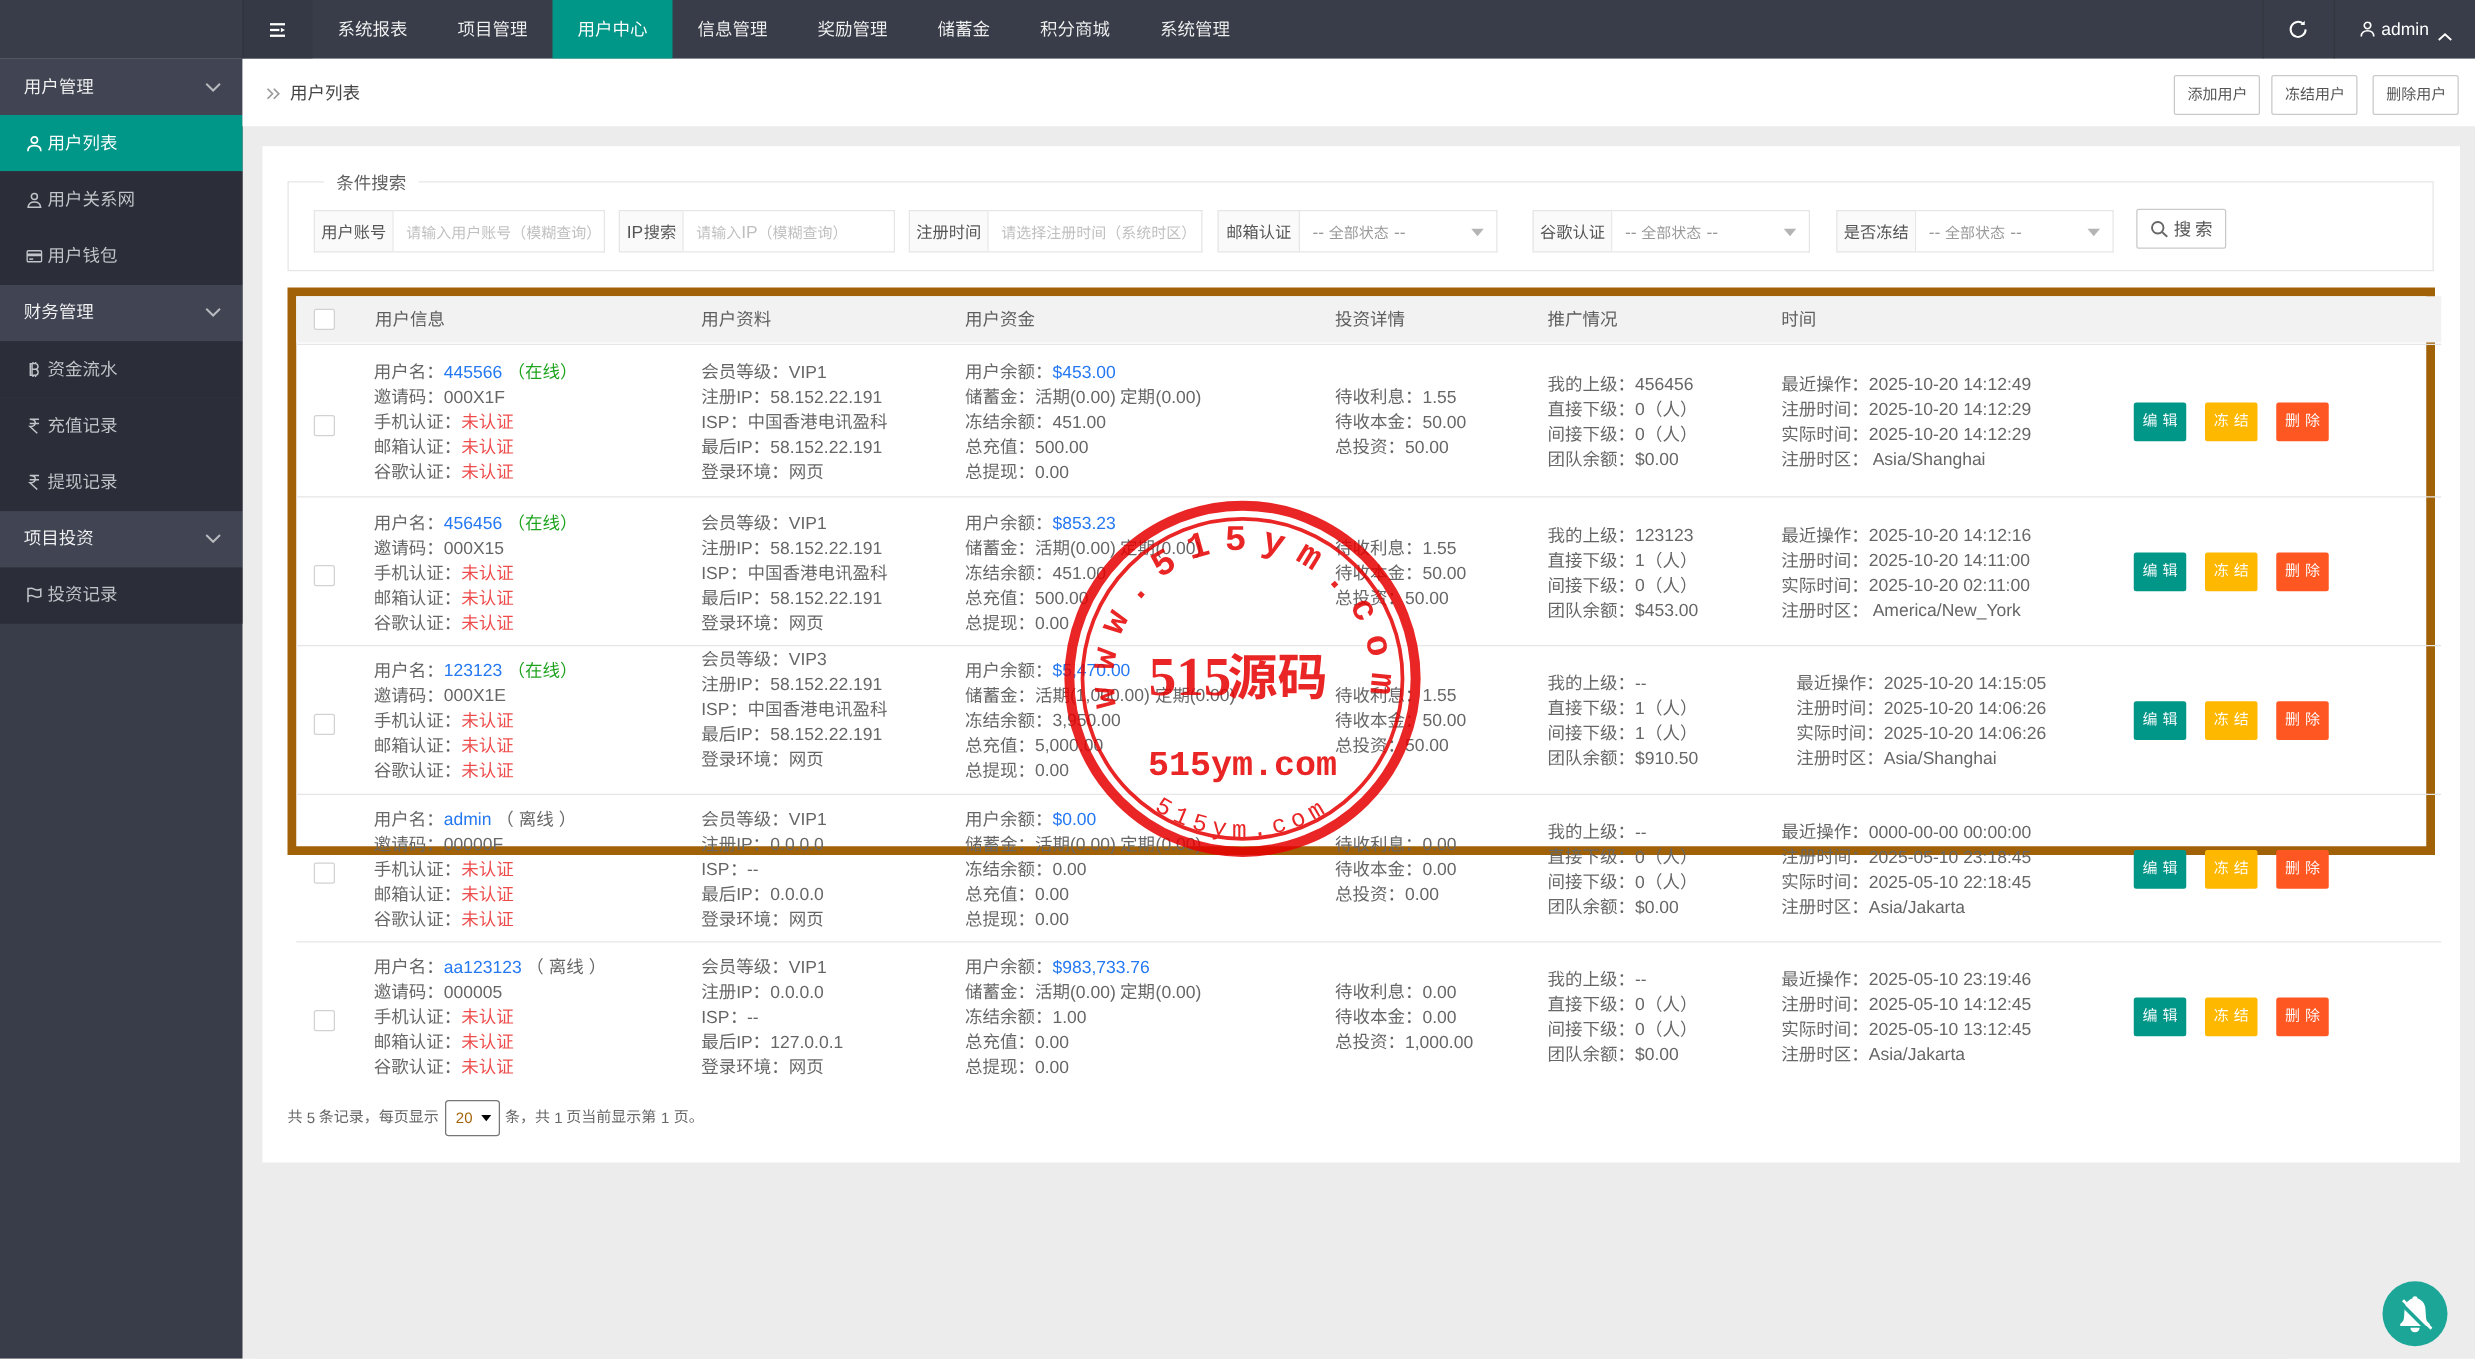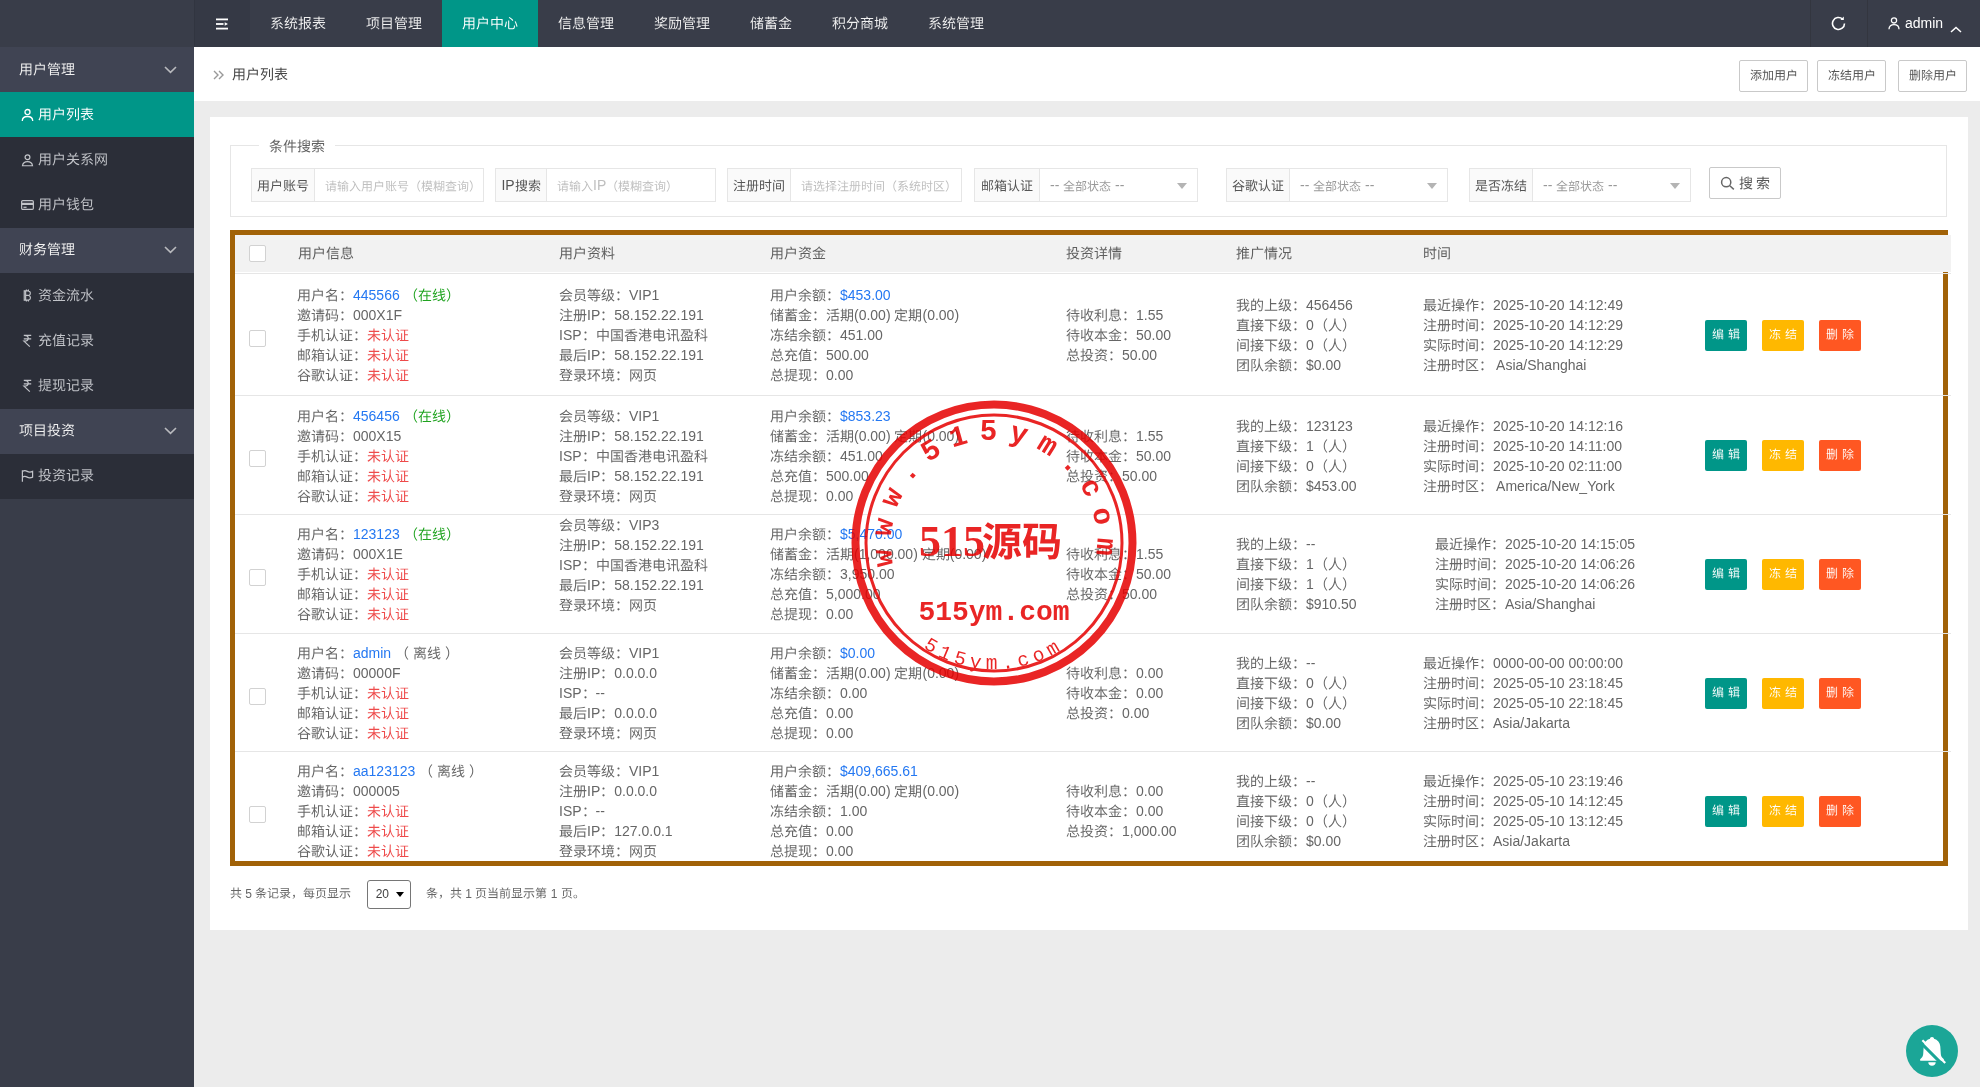--- a/index.html
+++ b/index.html
@@ -20,34 +20,34 @@
 #crumb{position:absolute;left:19px;top:0;height:54px;line-height:54px;color:#444}
 .topbtn{position:absolute;top:13px;width:69px;height:32px;background:#fff;border:1px solid #c9c9c9;border-radius:2px;font-size:12px;color:#555;text-align:center;line-height:30px}
 #panel{position:absolute;left:210px;top:117px;width:1758px;height:813px;background:#fff}
 #fs{position:absolute;left:20px;top:28px;width:1717px;height:72px;border:1px solid #e6e6e6}
 #fslegend{position:absolute;left:28px;top:-8px;background:#fff;padding:0 10px;color:#5f5f5f}
 .sg{position:absolute;top:51px;height:34px}
 .sglabel{position:absolute;left:0;top:0;height:34px;background:#fafafa;border:1px solid #e6e6e6;color:#555;text-align:center;line-height:32px}
 .sginput{position:absolute;top:0;height:34px;background:#fff;border:1px solid #e6e6e6;border-left:none;color:#bfbfbf;line-height:32px;padding-left:10px}
 .caret{position:absolute;right:10px;top:14px;width:0;height:0;border-left:5px solid transparent;border-right:5px solid transparent;border-top:6px solid #b4b4b4}
 #sbtn{position:absolute;left:1499px;top:50px;width:72px;height:32px;border:1px solid #c9c9c9;border-radius:2px;background:#fff;color:#555;line-height:30px;text-align:center}
-#tbl{position:absolute;left:20px;top:113px;width:1718px;height:636px;border:5px solid #a16207}
+#tbl{position:absolute;left:20px;top:113px;width:1718px;height:454px;border:7px solid #a16207}
 #thead{position:absolute;left:0;top:0;width:1716px;height:37px;background:#f2f2f2;color:#5e5e5e}
 .trow{position:absolute;left:0;width:1716px;border-top:1px solid #e6e6e6}
 .col{position:absolute;line-height:20px;white-space:nowrap}
 .cbx{position:absolute;left:14px;width:17px;height:17px;background:#fff;border:1px solid #d2d2d2;border-radius:2px}
 .blue{color:#2478f2}
 .green{color:#1fa31f}
 .red{color:#ee4b4b}
 .abtn{position:absolute;width:42px;height:31px;border-radius:2px;color:#fff;font-size:12px;text-align:center;line-height:31px}
 .b-edit{background:#009688}
 .b-frz{background:#FFB800}
 .b-del{background:#FF5722}
 #foot{position:absolute;left:20px;top:762px;height:30px;line-height:30px;color:#666;font-size:12px}
-#psel{display:inline-block;width:44px;height:29px;border:1px solid #767676;border-radius:3px;position:relative;vertical-align:middle;line-height:27px;padding-left:8px;color:#404040;margin:0 12px}
+#psel{display:inline-block;width:44px;height:29px;border:1px solid #767676;border-radius:3px;position:relative;vertical-align:middle;line-height:27px;padding-left:8px;color:#a16207;margin:0 1px}
 #fab{position:absolute;left:1906px;top:1025px;width:52px;height:52px;border-radius:50%;background:#1BA697}
 </style></head>
 <body>
 <svg width="0" height="0" style="position:absolute">
     <defs>
       <path id="r54c8" d="M630 42C580 182 475 320 343 408C361 421 386 447 398 462C430 440 460 415 488 388V437H818V376C848 406 878 431 909 452C921 432 946 404 964 389C859 331 751 210 691 90L702 62ZM810 368H508C568 307 618 237 657 161C699 237 753 309 810 368ZM439 550V963H513V909H786V960H862V550ZM513 841V618H786V841ZM74 135V790H144V694H335V135ZM144 205H264V624H144Z"></path>
       <path id="r7cfb" d="M286 656C233 728 150 802 70 850C90 861 121 886 136 900C212 846 301 764 361 683ZM636 690C719 754 822 846 872 902L936 857C882 800 779 712 695 651ZM664 436C690 460 718 488 745 517L305 546C455 472 608 380 756 268L698 220C648 261 593 300 540 337L295 349C367 298 440 234 507 164C637 151 760 133 855 110L803 47C641 88 350 115 107 127C115 144 124 174 126 192C214 188 308 182 401 174C336 242 262 302 236 319C206 341 182 356 162 359C170 378 181 411 183 426C204 418 235 414 438 402C353 455 280 495 245 511C183 542 138 561 106 565C115 585 126 620 129 635C157 624 196 619 471 598V860C471 871 468 875 451 876C435 877 380 877 320 874C332 895 345 927 349 949C422 949 472 948 505 936C539 924 547 903 547 861V592L796 574C825 607 849 638 866 664L926 628C885 567 799 475 722 406Z"></path>
       <path id="r7edf" d="M698 528V844C698 918 715 940 785 940C799 940 859 940 873 940C935 940 953 902 958 766C939 761 909 749 894 735C891 856 887 874 865 874C853 874 806 874 797 874C775 874 772 871 772 844V528ZM510 530C504 728 481 835 317 896C334 910 355 938 364 957C545 883 576 754 584 530ZM42 827 59 901C149 872 267 835 379 798L367 733C246 769 123 806 42 827ZM595 56C614 97 639 151 649 185H407V253H587C542 315 473 407 450 429C431 447 406 454 387 459C395 475 409 513 412 532C440 520 482 515 845 481C861 508 876 534 886 554L949 519C919 461 854 367 800 297L741 327C763 356 786 389 807 422L532 445C577 390 634 312 676 253H948V185H660L724 165C712 133 687 78 664 38ZM60 457C75 450 98 445 218 428C175 491 136 540 118 559C86 596 63 621 41 625C50 645 62 682 66 698C87 685 121 674 369 620C367 604 366 575 368 554L179 591C255 503 330 396 393 288L326 248C307 285 286 323 263 358L140 371C202 285 264 176 310 71L234 36C190 157 116 286 92 319C70 353 51 376 33 380C43 401 55 441 60 457Z"></path>
       <path id="r62a5" d="M423 74V958H498V485H528C566 590 618 687 683 769C633 825 573 872 503 907C521 921 543 945 554 962C622 926 681 879 732 824C785 880 845 925 911 957C923 938 946 908 963 894C896 865 834 821 780 767C852 670 902 554 928 430L879 414L865 416H498V144H817C813 234 807 273 795 286C786 293 775 294 753 294C733 294 668 293 602 288C613 305 622 331 623 350C690 354 753 355 785 353C818 351 840 345 858 327C880 304 889 247 895 106C896 95 896 74 896 74ZM599 485H838C815 565 779 643 730 711C675 644 631 567 599 485ZM189 40V242H47V315H189V528L32 569L52 646L189 606V867C189 884 183 888 166 889C152 889 100 890 44 888C55 909 65 940 68 960C148 960 195 958 224 946C253 934 265 913 265 866V583L386 547L377 475L265 507V315H379V242H265V40Z"></path>
       <path id="r8868" d="M252 959C275 944 312 931 591 842C587 826 581 797 579 776L335 849V629C395 588 449 543 492 495C570 705 710 857 917 926C928 906 950 877 967 861C868 832 783 783 714 718C777 679 850 627 908 578L846 534C802 577 732 631 672 673C628 621 592 561 566 495H934V430H536V341H858V279H536V194H902V129H536V40H460V129H105V194H460V279H156V341H460V430H65V495H397C302 580 160 657 36 697C52 712 74 740 86 758C142 738 201 710 258 677V825C258 865 236 882 219 891C231 907 247 941 252 959Z"></path>
@@ -1603,21 +1603,21 @@
               <use href="#r9875" x="1000"></use>
             </svg></div>
         </div>
         <div class="col" style="left:535px;top:9px">
           <div><svg class="k" style="width:70.00px;height:14px" viewBox="0 0 5000 1000">
               <use href="#r7528"></use>
               <use href="#r6237" x="1000"></use>
               <use href="#r4f59" x="2000"></use>
               <use href="#r989d" x="3000"></use>
               <use href="#rff1a" x="4000"></use>
-            </svg><span class="blue">$409,665.61</span></div>
+            </svg><span class="blue">$983,733.76</span></div>
           <div><svg class="k" style="width:56.00px;height:14px" viewBox="0 0 4000 1000">
               <use href="#r50a8"></use>
               <use href="#r84c4" x="1000"></use>
               <use href="#r91d1" x="2000"></use>
               <use href="#rff1a" x="3000"></use>
             </svg><svg class="k" style="width:28.00px;height:14px" viewBox="0 0 2000 1000">
               <use href="#r6d3b"></use>
               <use href="#r671f" x="1000"></use>
             </svg>(0.00) <svg class="k" style="width:28.00px;height:14px" viewBox="0 0 2000 1000">
               <use href="#r5b9a"></use>

